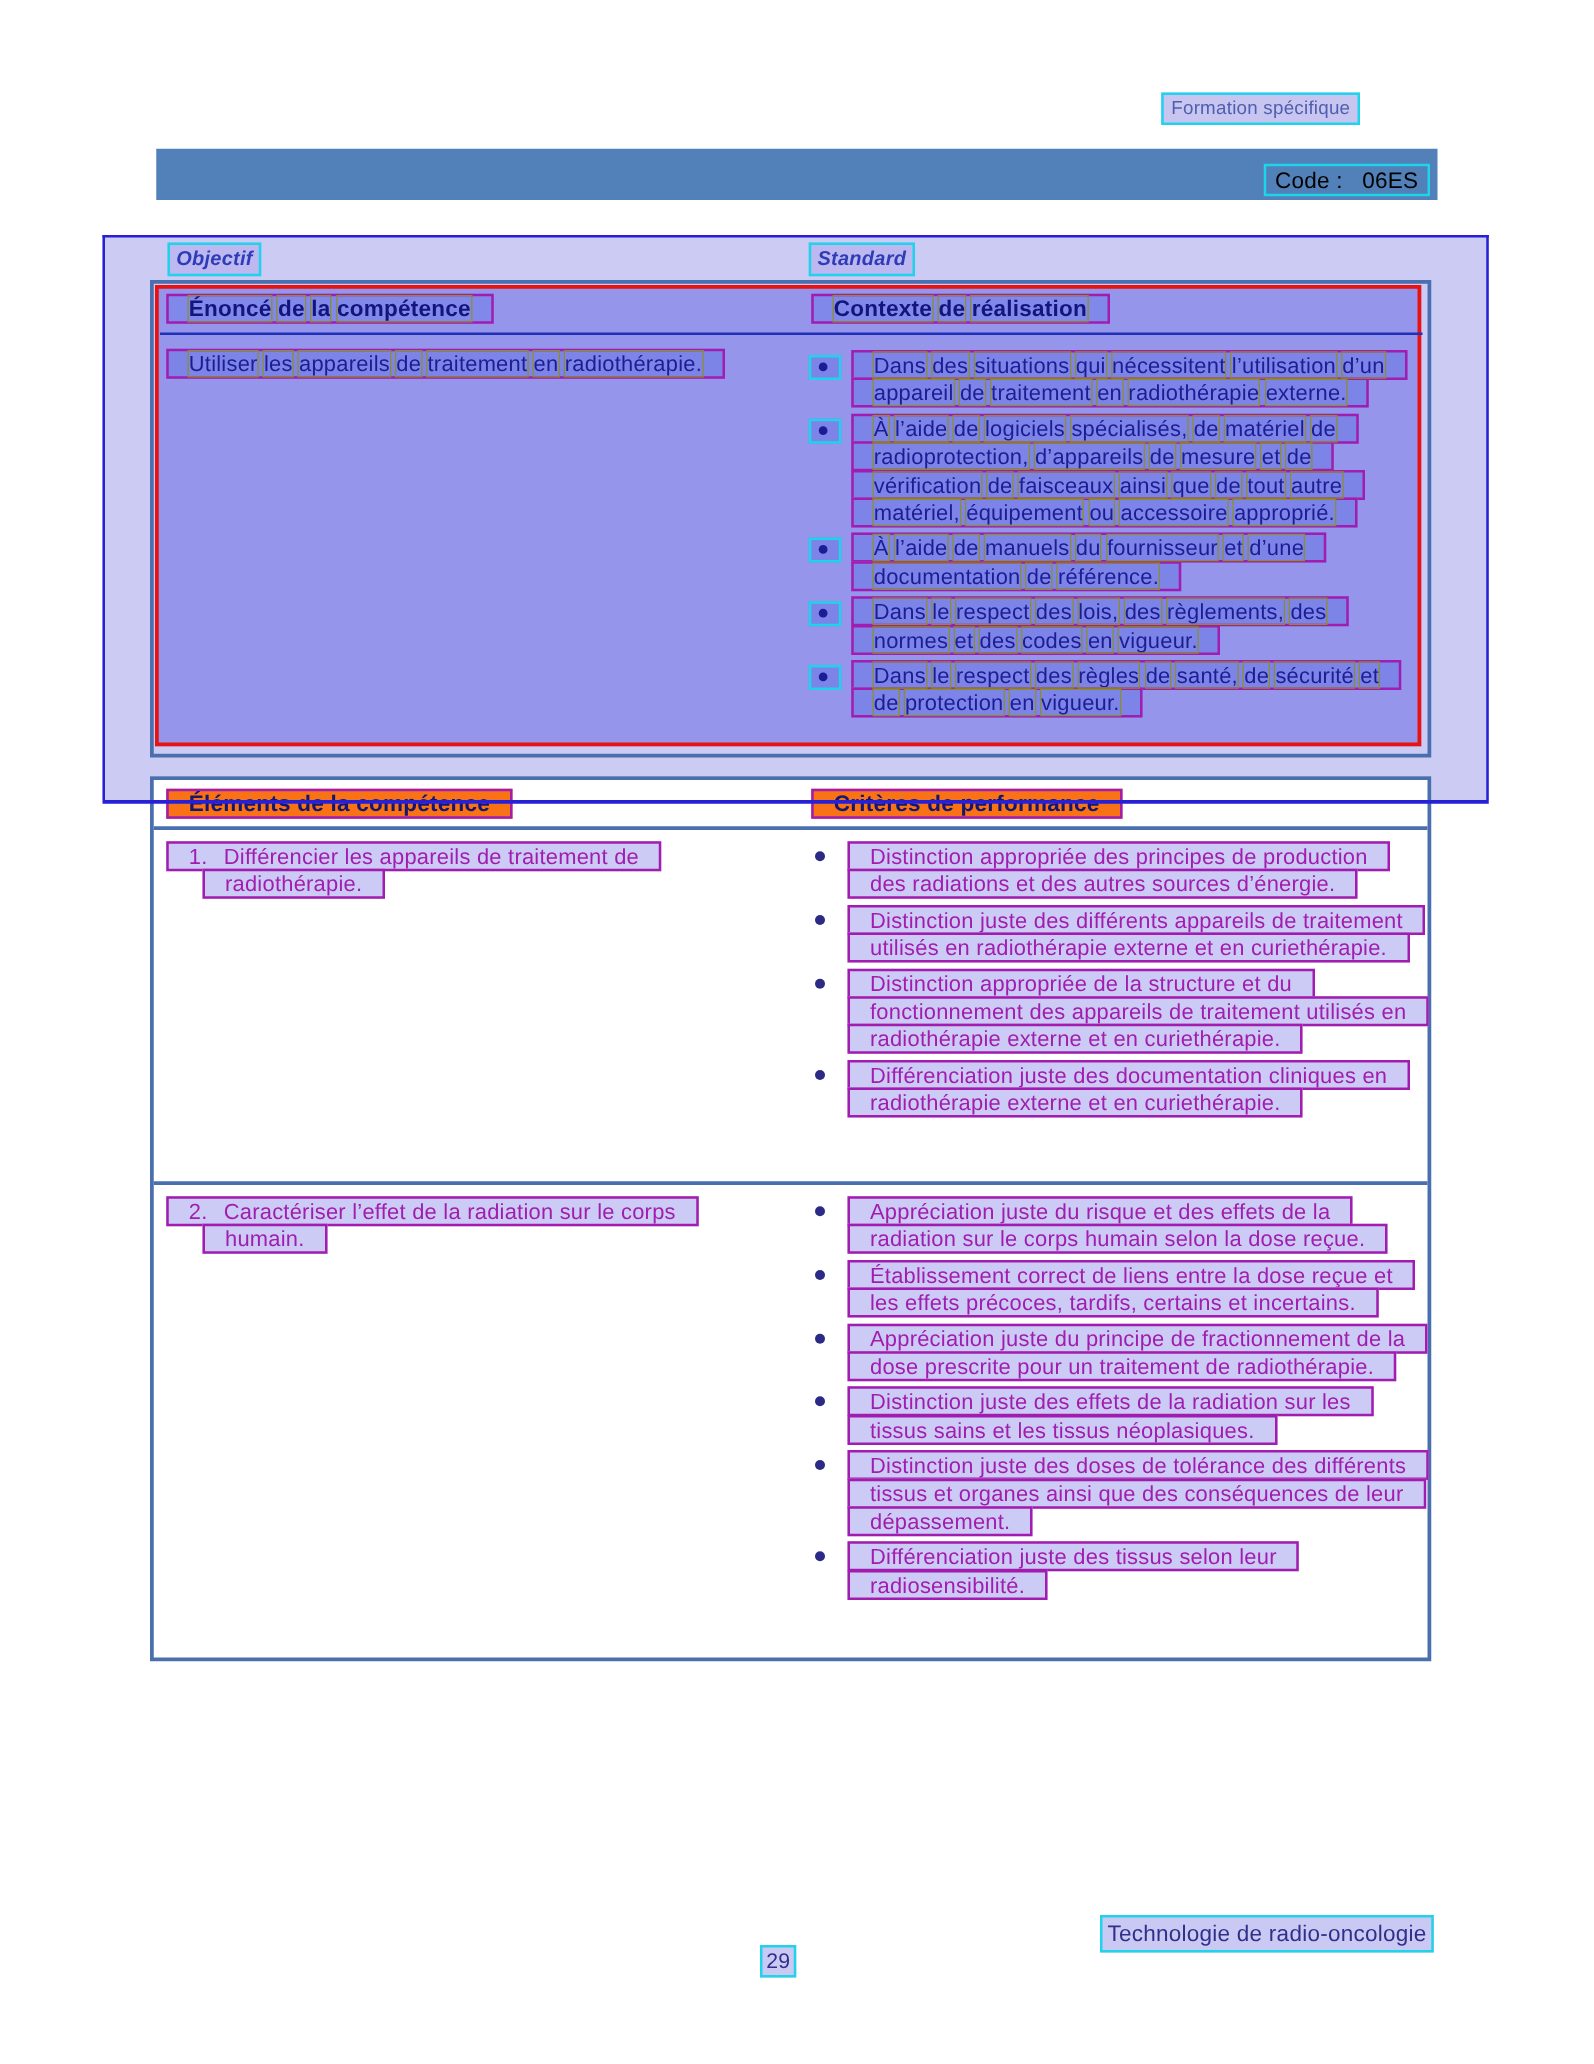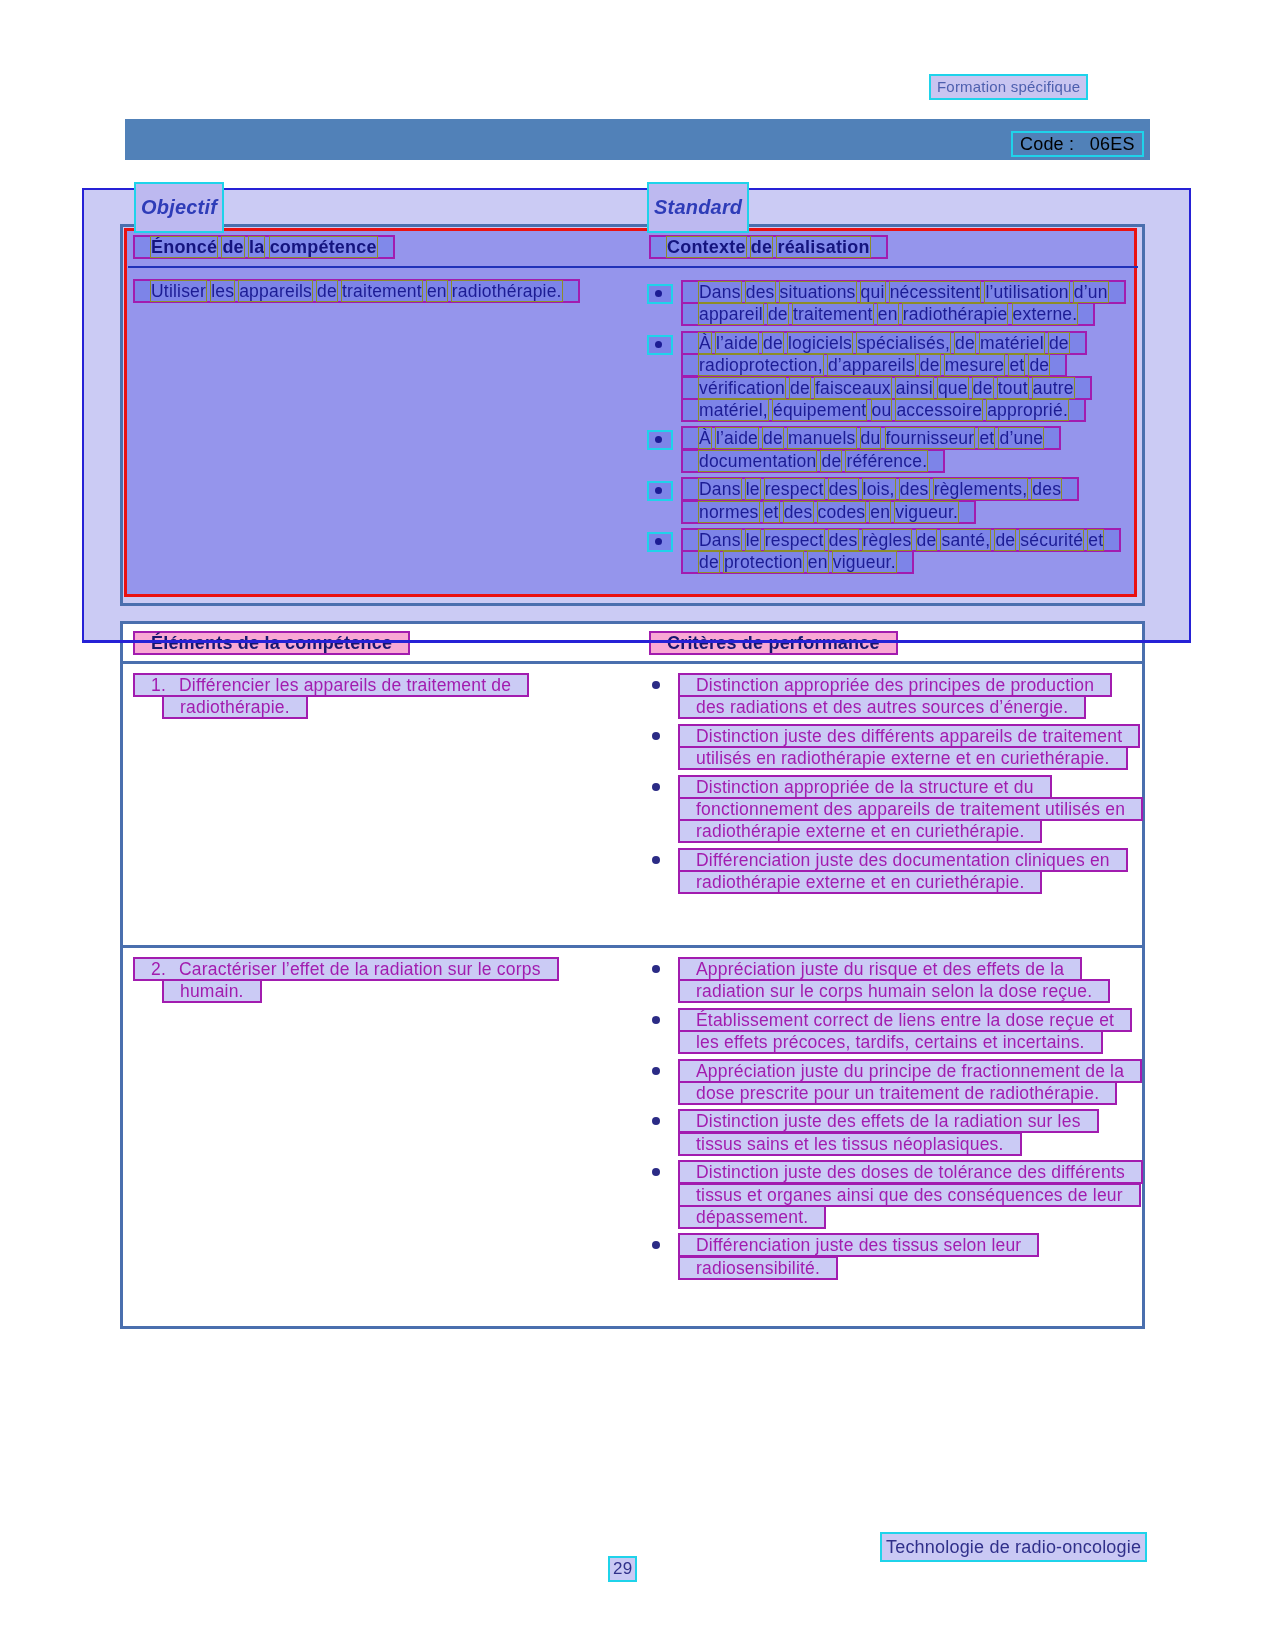--- a/index.html
+++ b/index.html
@@ -8,38 +8,38 @@
         letter-spacing:0.2px;color:#1e1e96;}
   .abs{position:absolute;}
   p{margin:0;}
 
   
   .hl{border:2px solid #a21caf;padding:0 16px;
       -webkit-box-decoration-break:clone;box-decoration-break:clone;}
   .hl1{background:#7d84e8;color:#1c1c94;}
   .hlh1{background:#8089ea;color:#14147e;font-weight:bold;font-size:18px;}
   .hl2{background:#cbcbf5;color:#a21caf;}
-  .hlh2{background:#f9a8d4;color:#16166e;font-weight:bold;font-size:18px;}
+  .hlh2{background:#f97316;color:#16166e;font-weight:bold;font-size:18px;}
   .w{outline:1px solid #8d8d29;}
 
   
   .topnote{left:929px;top:74px;z-index:6;background:#c9c5f1;border:2px solid #1fd3ea;
            padding:0 6px;font-size:15px;color:#4d5fae;}
 
   
   .banner{left:125px;top:119px;width:1025px;height:41px;background:#5181b8;z-index:2;}
   .codebox{position:absolute;left:886px;top:12px;border:2px solid #1fd3ea;padding:0 7px;
            color:#000000;font-size:18px;white-space:pre;line-height:22px;}
 
   
   .box1{left:82px;top:188px;width:1109px;height:452px;background:#cbcbf4;
         border:2px solid #2621d6;border-bottom:none;z-index:1;box-sizing:border-box;}
   .crossline{left:82px;top:640px;width:1109px;height:3px;background:#2621d6;z-index:7;}
-  .heading{z-index:6;background:#bdb9f0;border:2px solid #1fd3ea;padding:12px 5px;
-           font-weight:bold;font-style:italic;font-size:20px;color:#2e3cb8;line-height:23px;}
+  .heading{z-index:6;background:#bdb9f0;border:2px solid #1fd3ea;padding:0 5px;
+           font-weight:bold;font-style:italic;font-size:16px;color:#2e3cb8;line-height:23px;margin-top:12px;}
   .obj{left:134px;top:182px;}
   .std{left:647px;top:182px;}
 
   
   .t1{left:120px;top:224px;width:1025px;height:382px;border:3px solid #4a6fae;
       box-sizing:border-box;z-index:2;}
   .t1red{position:absolute;left:1px;top:1px;width:1013px;height:369px;
          border:3px solid #ea1111;background:#9595ec;box-sizing:border-box;}
   .t1hdr-l{left:133px;top:236px;z-index:5;}
   .t1hdr-r{left:649px;top:236px;z-index:5;}

